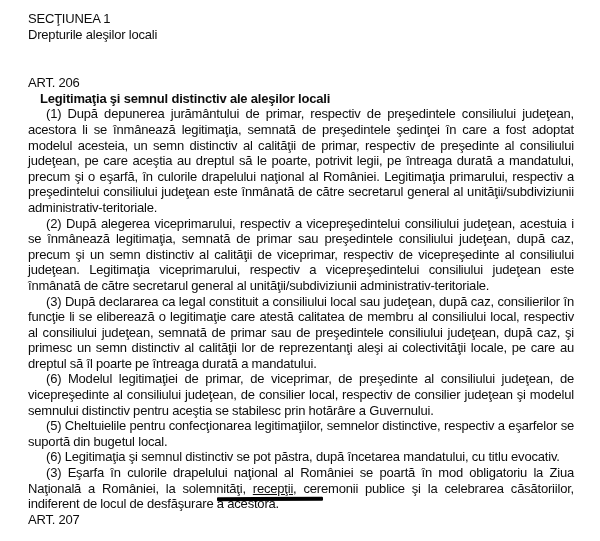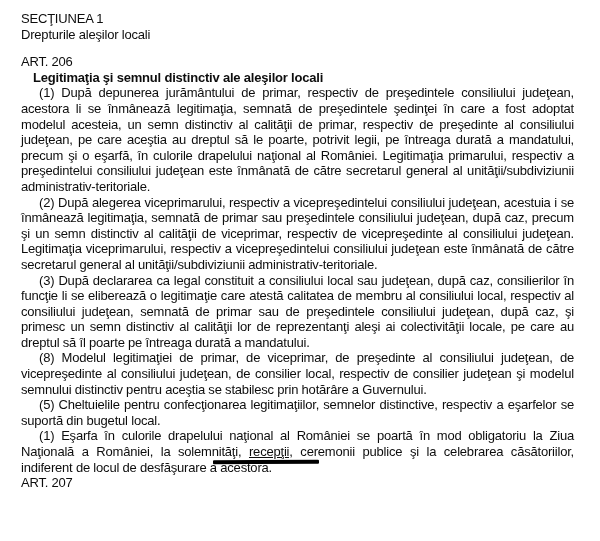--- a/index.html
+++ b/index.html
@@ -6,39 +6,39 @@
     margin: 0;
     padding: 0;
     background: #ffffff;
   }
   .page {
     position: relative;
     width: 600px;
     height: 541px;
     box-sizing: border-box;
     background: #ffffff;
-    padding: 11px 26px 0 21px;
+    padding: 11px 26px 0 28px;
     overflow: hidden;
     font-family: "Liberation Sans", "DejaVu Sans", sans-serif;
     font-size: 13px;
     line-height: 15.6px;
     letter-spacing: -0.2px;
     color: #0d0d0d;
   }
   .kicker {
     font-weight: normal;
   }
   .section-title {
     font-weight: normal;
   }
   .art-number {
     font-weight: normal;
   }
   .art-number.first {
-    margin-top: 12px;
+    margin-top: 33px;
   }
   .art-title {
     font-weight: bold;
     margin-left: 12px;
   }
   .body-text p {
     margin: 0;
     text-indent: 18px;
     text-align: justify;
   }
@@ -69,20 +69,21 @@
   <div class="section-title">Drepturile aleşilor locali</div>
 
   <div class="art-number first">ART. 206</div>
 
   <div class="art-title">Legitimaţia şi semnul distinctiv ale aleşilor locali</div>
 
   <div class="body-text">
     <p>(1) După depunerea jurământului de primar, respectiv de preşedintele consiliului judeţean, acestora li se înmânează legitimaţia, semnată de preşedintele şedinţei în care a fost adoptat modelul acesteia, un semn distinctiv al calităţii de primar, respectiv de preşedinte al consiliului judeţean, pe care aceştia au dreptul să le poarte, potrivit legii, pe întreaga durată a mandatului, precum şi o eşarfă, în culorile drapelului naţional al României. Legitimaţia primarului, respectiv a preşedintelui consiliului judeţean este înmânată de către secretarul general al unităţii/subdiviziunii administrativ-teritoriale.</p>
     <p>(2) După alegerea viceprimarului, respectiv a vicepreşedintelui consiliului judeţean, acestuia i se înmânează legitimaţia, semnată de primar sau preşedintele consiliului judeţean, după caz, precum şi un semn distinctiv al calităţii de viceprimar, respectiv de vicepreşedinte al consiliului judeţean. Legitimaţia viceprimarului, respectiv a vicepreşedintelui consiliului judeţean este înmânată de către secretarul general al unităţii/subdiviziunii administrativ-teritoriale.</p>
     <p>(3) După declararea ca legal constituit a consiliului local sau judeţean, după caz, consilierilor în funcţie li se eliberează o legitimaţie care atestă calitatea de membru al consiliului local, respectiv al consiliului judeţean, semnată de primar sau de preşedintele consiliului judeţean, după caz, şi primesc un semn distinctiv al calităţii lor de reprezentanţi aleşi ai colectivităţii locale, pe care au dreptul să îl poarte pe întreaga durată a mandatului.</p>
-    <p>(8) Modelul legitimaţiei de primar, de viceprimar, de preşedinte al consiliului judeţean, de vicepreşedinte al consiliului judeţean, de consilier local, respectiv de consilier judeţean şi modelul semnului distinctiv pentru aceştia se stabilesc prin hotărâre a Guvernului.</p>
+    <p>(6) Modelul legitimaţiei de primar, de viceprimar, de preşedinte al consiliului judeţean, de vicepreşedinte al consiliului judeţean, de consilier local, respectiv de consilier judeţean şi modelul semnului distinctiv pentru aceştia se stabilesc prin hotărâre a Guvernului.</p>
     <p>(5) Cheltuielile pentru confecţionarea legitimaţiilor, semnelor distinctive, respectiv a eşarfelor se suportă din bugetul local.</p>
-    <p><span>(1) Eşarfa în culorile drapelului naţional al României se poartă în mod obligatoriu la Ziua Naţională a României, la solemnităţi, </span><span class="pen-underline"><span>recepţii,</span></span><span> ceremonii publice şi la celebrarea căsătoriilor, indiferent de locul de desfăşurare a acestora.</span></p>
+    <p>(6) Legitimaţia şi semnul distinctiv se pot păstra, după încetarea mandatului, cu titlu evocativ.</p>
+    <p><span>(3) Eşarfa în culorile drapelului naţional al României se poartă în mod obligatoriu la Ziua Naţională a României, la solemnităţi, </span><span class="pen-underline"><span>recepţii,</span></span><span> ceremonii publice şi la celebrarea căsătoriilor, indiferent de locul de desfăşurare a acestora.</span></p>
   </div>
 
   <div class="art-number">ART. 207</div>
 
 </div>
 
 </body></html>

